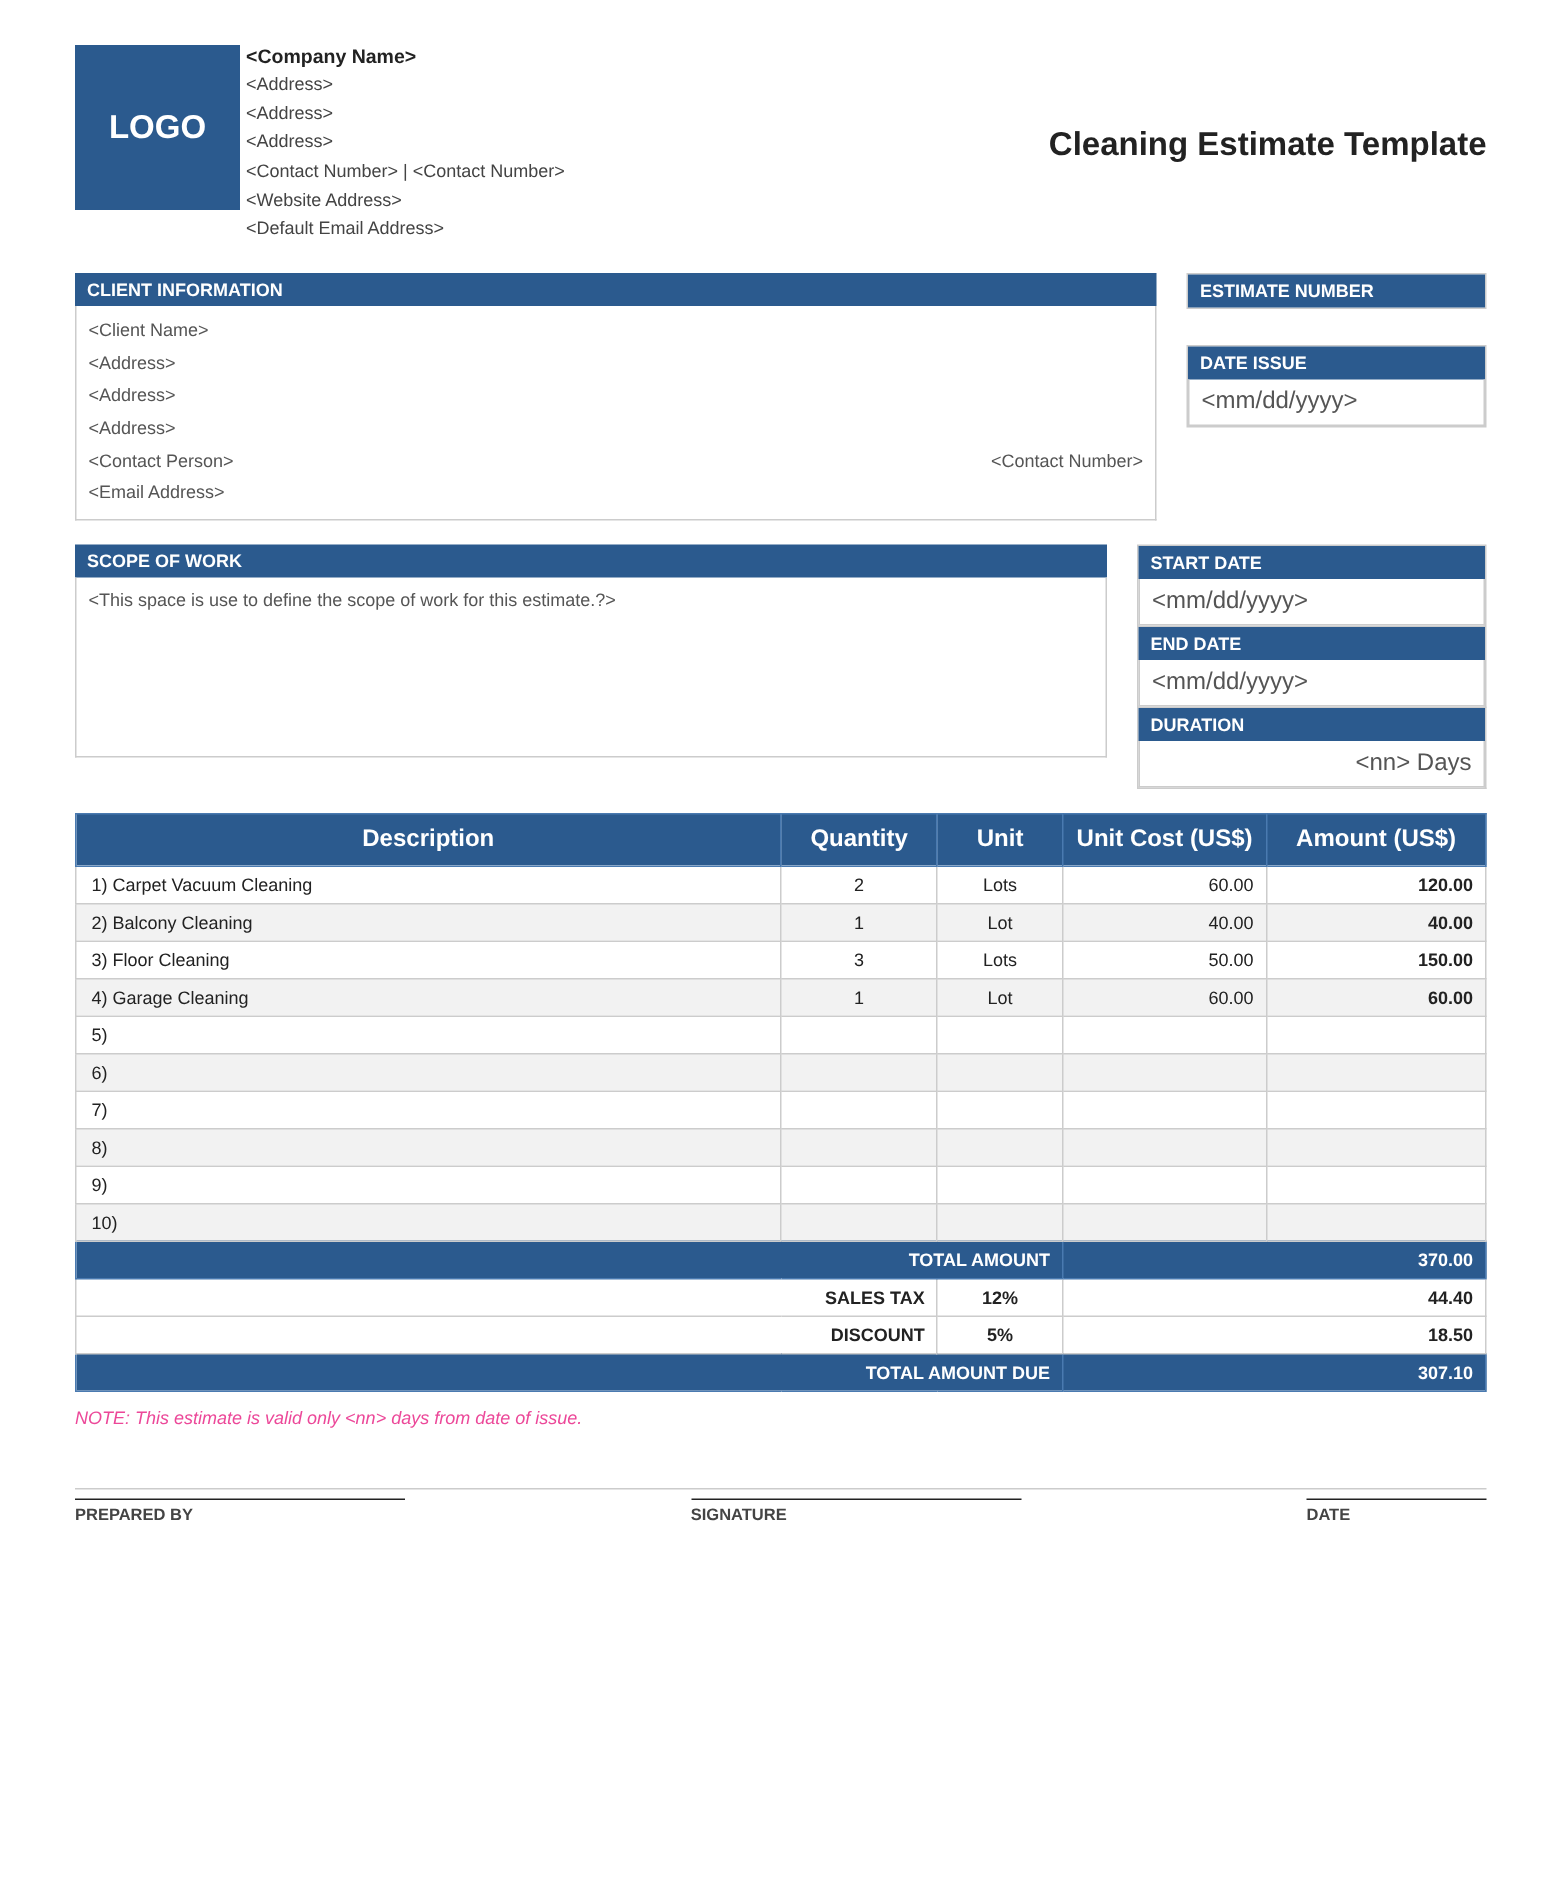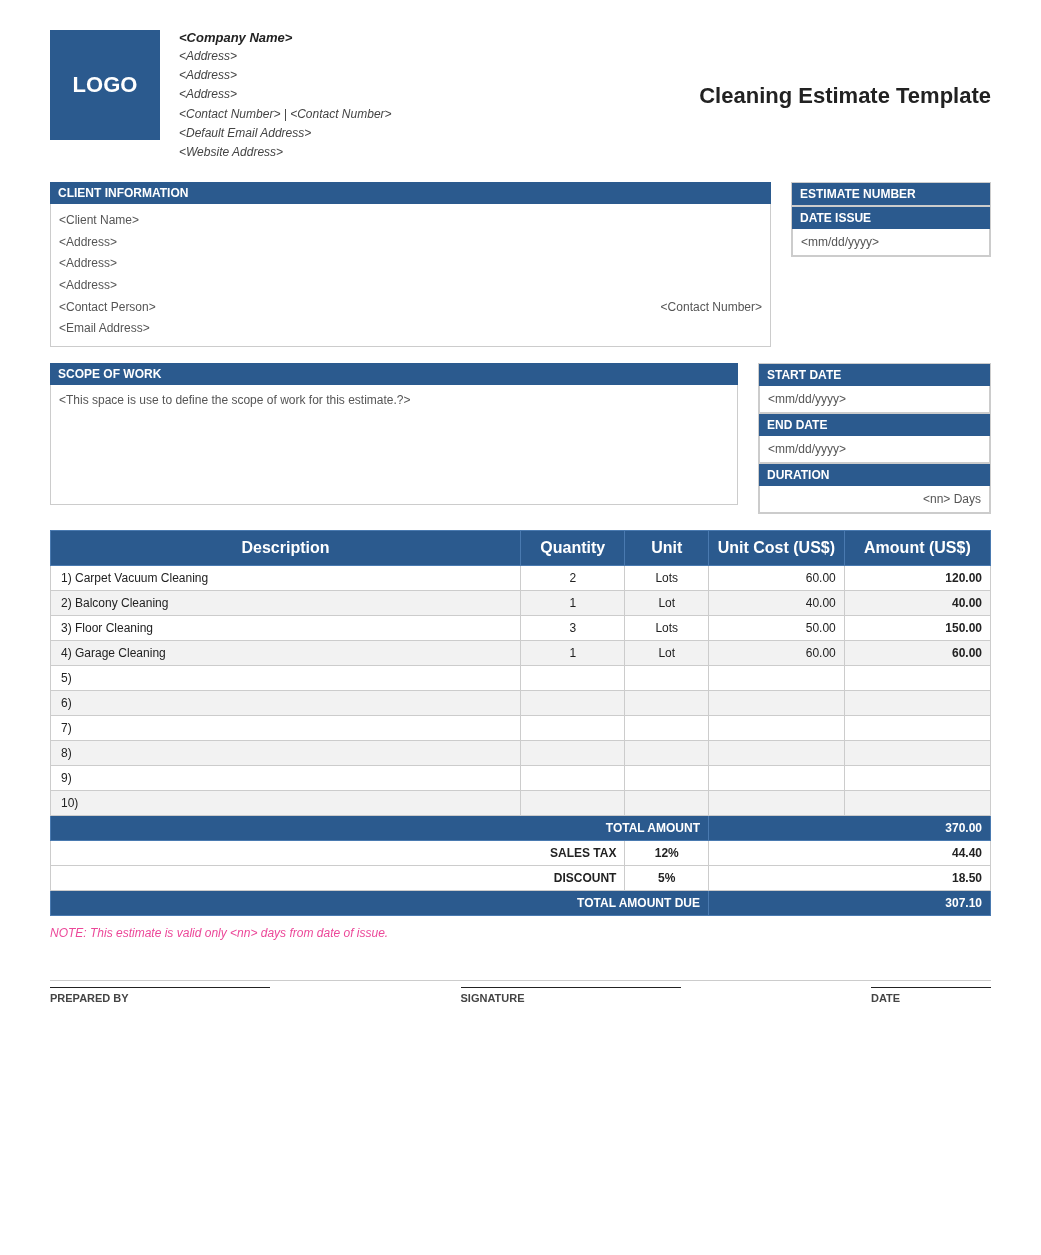--- a/index.html
+++ b/index.html
@@ -25,25 +25,24 @@
       background: #2b5a8e;
       display: flex;
       align-items: center;
       justify-content: center;
       color: #fff;
       font-size: 22px;
       font-weight: bold;
       flex-shrink: 0;
     }
     .company-info {
-      margin-left: 19px;
+      margin-left: 4px;
       flex: 1;
       font-size: 12px;
       color: #222;
-      font-style: italic;
     }
     .company-info .company-name {
       font-weight: bold;
       font-size: 13px;
       margin-bottom: 2px;
     }
     .company-info .company-detail {
       color: #444;
       line-height: 1.6;
     }
@@ -85,41 +84,41 @@
       font-size: 12px;
     }
     .info-box .info-row {
       display: flex;
       justify-content: space-between;
     }
 
     
     .est-number-block {
       border: 1px solid #ccc;
-      margin-bottom: 0;
+      margin-bottom: 24px;
     }
     .est-number-value {
       font-size: 30px;
       font-weight: bold;
       text-align: center;
       padding: 10px 8px 8px 8px;
       border: 1px solid #ccc;
       border-top: none;
     }
 
     .date-block {
       border: 1px solid #ccc;
       margin-bottom: 12px;
     }
     .date-value {
       padding: 6px 8px;
       border: 1px solid #ccc;
       border-top: none;
       color: #555;
-      font-size: 12px;
+      font-size: 16px;
     }
     .scope-box {
       border: 1px solid #ccc;
       border-top: none;
       padding: 8px;
       min-height: 120px;
       color: #555;
       font-size: 12px;
     }
 
@@ -216,22 +215,22 @@
 <div class="header">
   <div class="logo-box">
     <span>LOGO</span>
   </div>
   <div class="company-info">
     <div class="company-name">&lt;Company Name&gt;</div>
     <div class="company-detail">&lt;Address&gt;</div>
     <div class="company-detail">&lt;Address&gt;</div>
     <div class="company-detail">&lt;Address&gt;</div>
     <div class="company-detail">&lt;Contact Number&gt; | &lt;Contact Number&gt;</div>
+    <div class="company-detail">&lt;Website Address&gt;</div>
     <div class="company-detail">&lt;Default Email Address&gt;</div>
-    <div class="company-detail">&lt;Website Address&gt;</div>
   </div>
   <div class="header-title">Cleaning Estimate Template</div>
 </div>
 
 <div class="main-layout">
   <div class="left-col">
     <div class="section-header">CLIENT INFORMATION</div>
     <div class="info-box">
       <div class="info-line">&lt;Client Name&gt;</div>
       <div class="info-line">&lt;Address&gt;</div>

